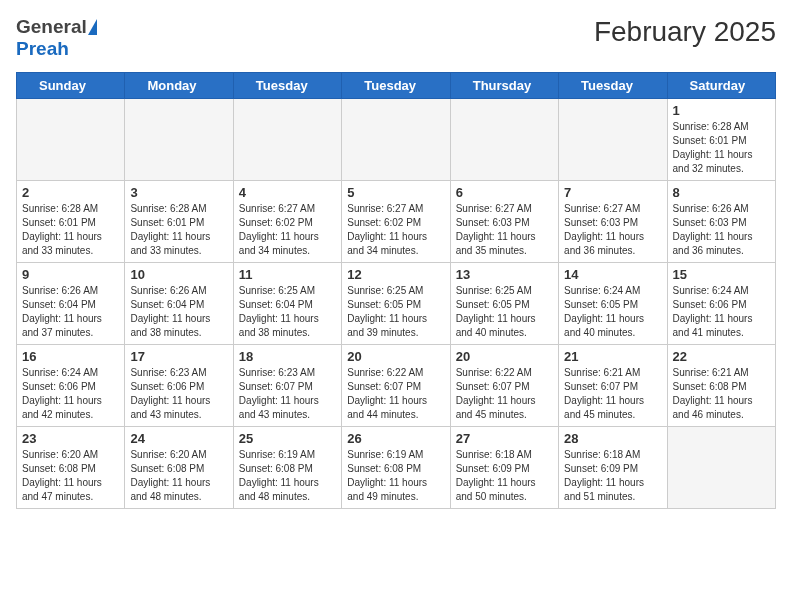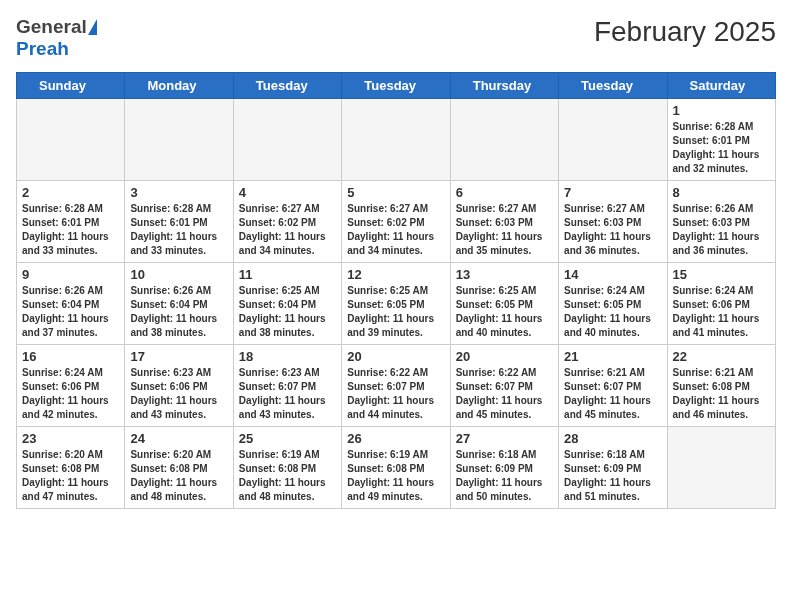--- a/index.html
+++ b/index.html
@@ -62,21 +62,20 @@
     }
     .day-num {
       font-size: 13px;
       font-weight: bold;
       margin-bottom: 2px;
     }
     .day-info {
       font-size: 10px;
       line-height: 1.4;
       color: #333;
-      font-weight: bold;
     }
     .logo-row {
       display: flex;
       align-items: center;
     }
     .logo-text-general {
       font-size: 19px;
       font-weight: bold;
       color: #444;
     }

